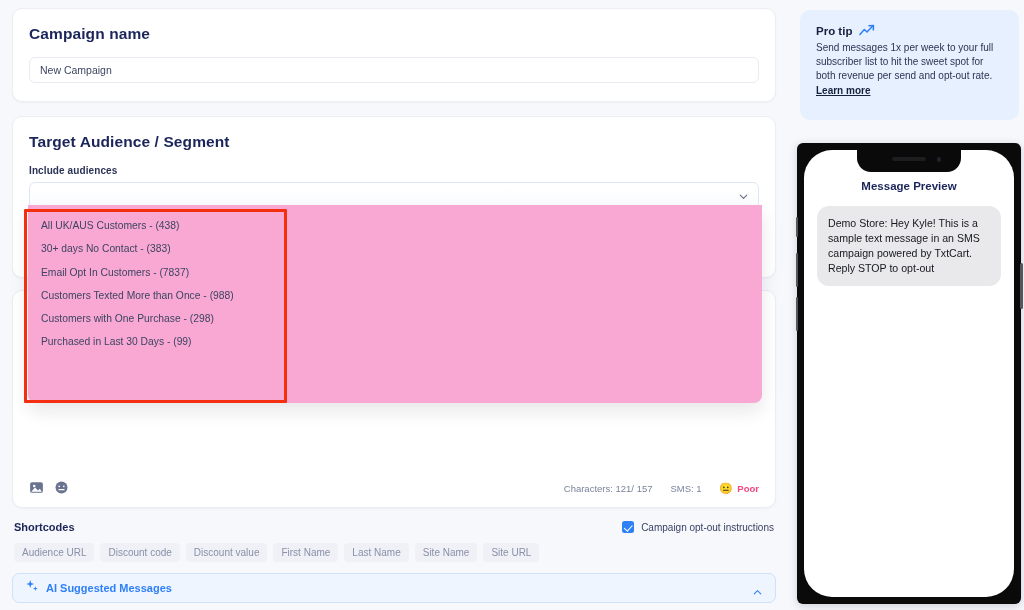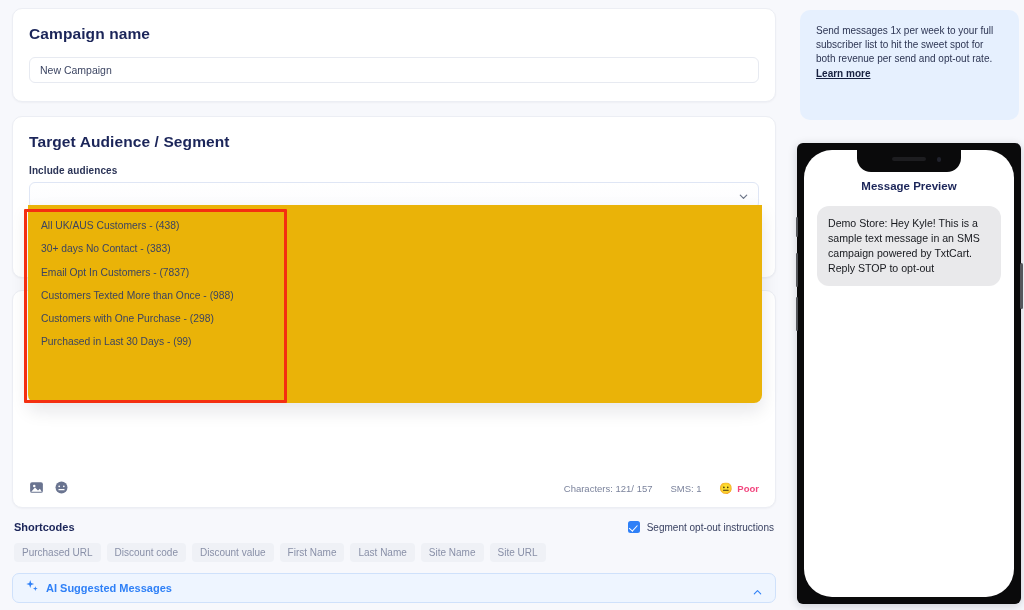--- a/index.html
+++ b/index.html
@@ -113,21 +113,21 @@
   .ai-label {
     font-size: 11px; font-weight: bold; color: #2f80f7;
     margin-left: 7px;
   }
   .ai-caret { position: absolute; right: 12px; top: 10px; }
 
   
   .dropdown-panel {
     position: absolute; left: 28px; top: 205px;
     width: 734px; height: 198px;
-    background: #eab308;
+    background: #f9a8d4;
     border-radius: 0 0 8px 8px;
     box-shadow: 0 8px 18px rgba(16,24,40,0.10);
     z-index: 40;
   }
   .dropdown-list { padding: 9px 0 0 0; }
   .dd-item {
     height: 23.3px; line-height: 23.3px;
     padding-left: 13px;
     font-size: 10.3px; color: #3c4461;
     white-space: nowrap;
@@ -255,26 +255,26 @@
           <span class="emoji">😐</span>
           <span class="word">Poor</span>
         </span>
       </div>
     </div>
 
     <div class="shortcodes-head">
       <div class="shortcodes-title">Shortcodes</div>
       <div class="optout">
         <span class="cbx"></span>
-        <span>Segment opt-out instructions</span>
+        <span>Campaign opt-out instructions</span>
       </div>
     </div>
 
     <div class="chips">
-      <span class="chip">Purchased URL</span>
+      <span class="chip">Audience URL</span>
       <span class="chip">Discount code</span>
       <span class="chip">Discount value</span>
       <span class="chip">First Name</span>
       <span class="chip">Last Name</span>
       <span class="chip">Site Name</span>
       <span class="chip">Site URL</span>
     </div>
 
     <div class="ai-bar">
       <span>
@@ -299,20 +299,29 @@
       <div class="dd-item">30+ days No Contact - (383)</div>
       <div class="dd-item">Email Opt In Customers - (7837)</div>
       <div class="dd-item">Customers Texted More than Once - (988)</div>
       <div class="dd-item">Customers with One Purchase - (298)</div>
       <div class="dd-item">Purchased in Last 30 Days - (99)</div>
     </div>
   </div>
   <div class="redbox"></div>
 
   <div class="protip">
+    <div class="protip-head">
+      <span>Pro tip</span>
+      <span>
+        <svg width="16" height="12" viewBox="0 0 18 13">
+          <path d="M1 11.5 L6 6 L9 8.8 L15.5 2" fill="none" stroke="#2f80f7" stroke-width="1.7" stroke-linecap="round" stroke-linejoin="round"></path>
+          <path d="M11.2 1.6 L16.3 1.4 L16.1 6.4" fill="none" stroke="#2f80f7" stroke-width="1.7" stroke-linecap="round" stroke-linejoin="round"></path>
+        </svg>
+      </span>
+    </div>
     <div class="protip-body">
       <span>Send messages 1x per week to your full subscriber list to hit the sweet spot for both revenue per send and opt-out rate. </span><a href="#">Learn more</a>
     </div>
   </div>
 
   <div class="phone">
     <span class="side-btn b1"></span>
     <span class="side-btn b2"></span>
     <span class="side-btn b3"></span>
     <span class="side-btn right"></span>

